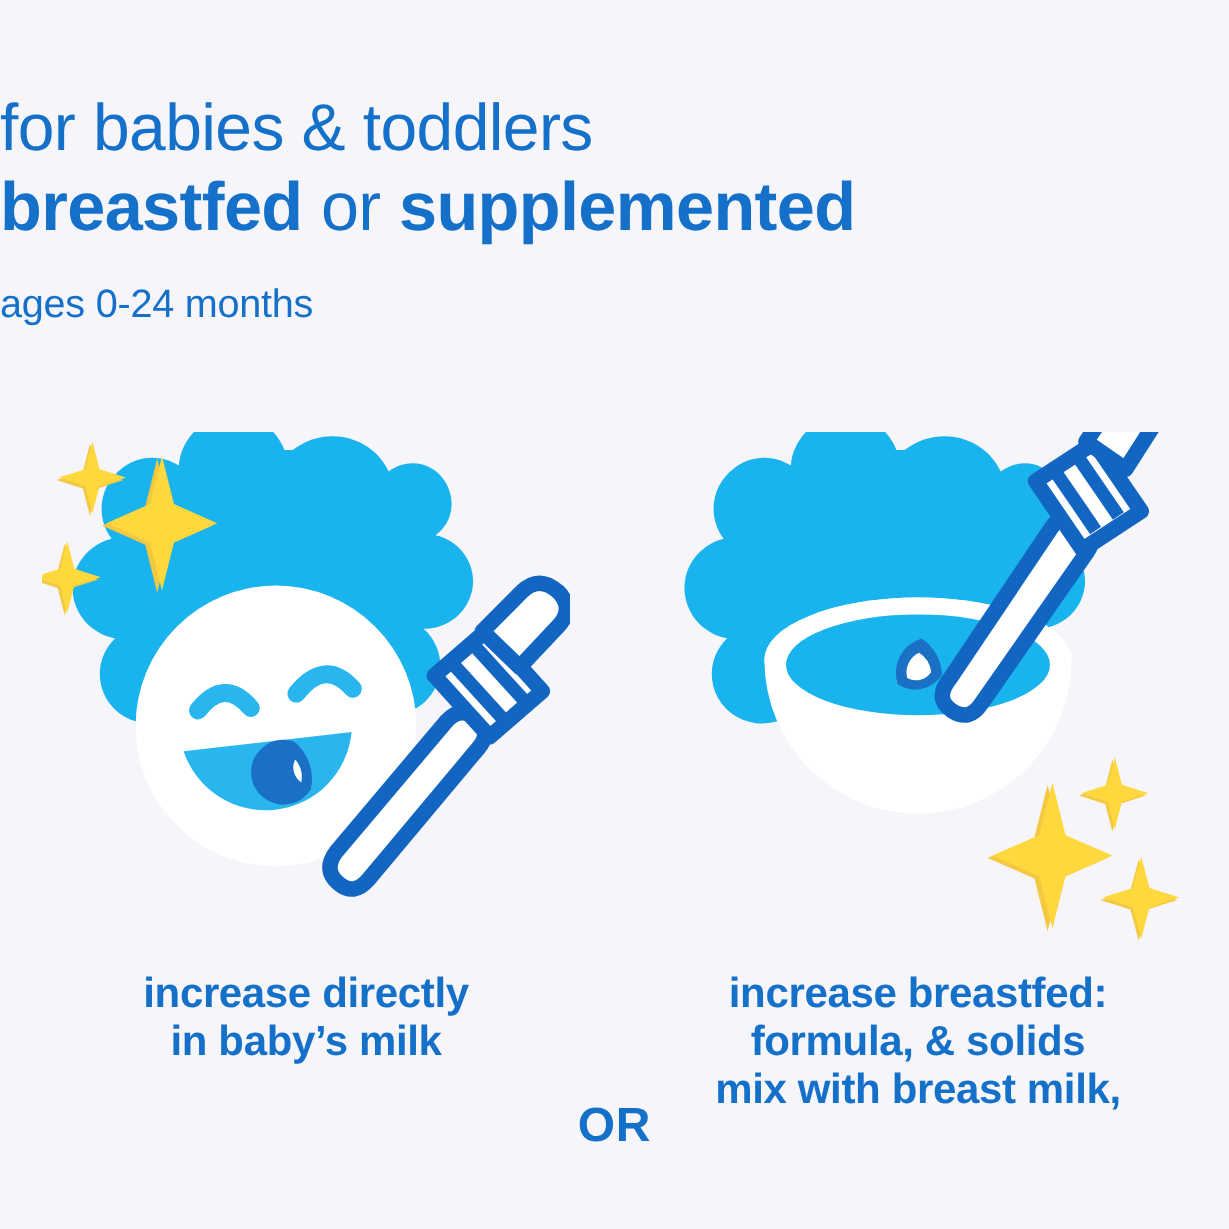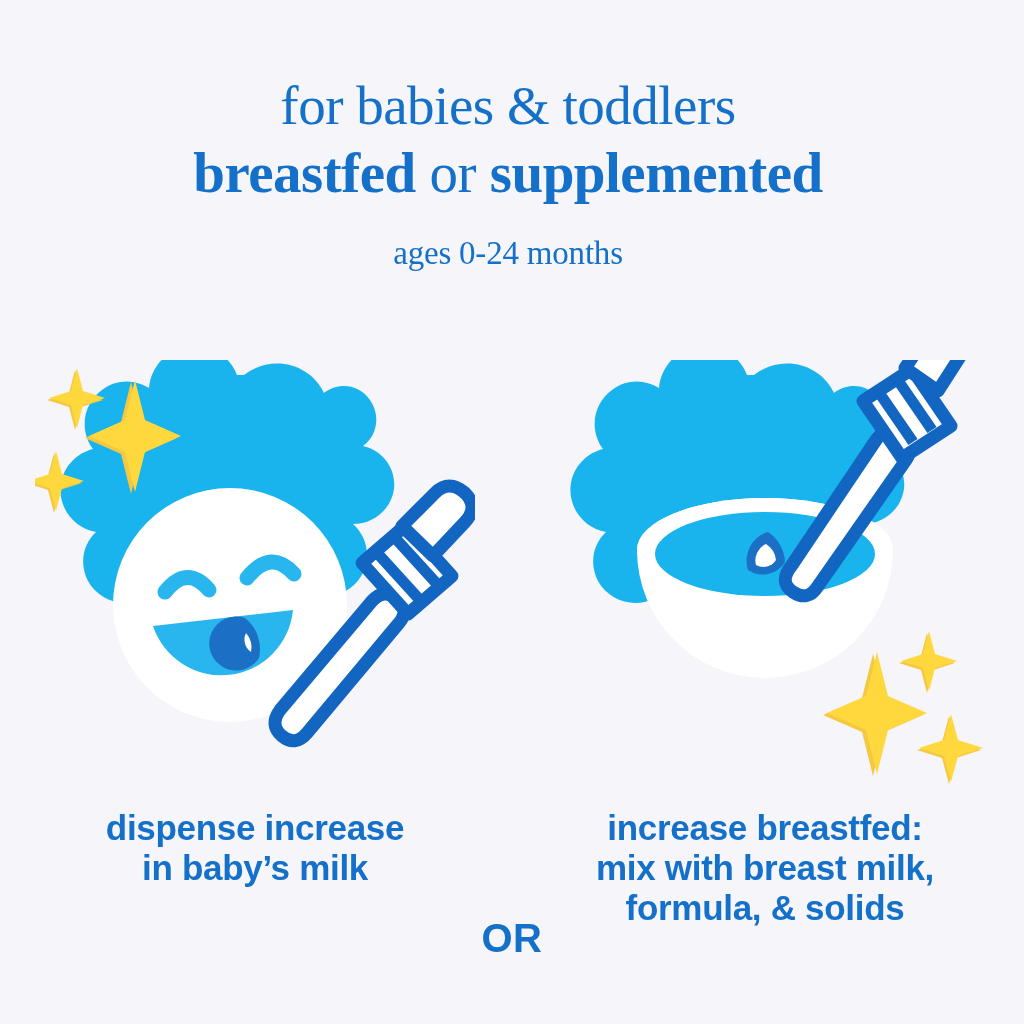--- a/index.html
+++ b/index.html
@@ -12,23 +12,22 @@
   #root{
     position:relative;
     width:1024px; height:1024px;
     background:#f5f5fa;
   }
 
   
   .header{
     position:absolute;
     top:74px; left:0; width:1016px;
-    text-align:center;
+    text-align:left;
     color:#1470c8;
-    font-family:Liberation Serif, serif;
   }
   .hl1{
     font-size:55px;
     line-height:64px;
     font-weight:400;
     letter-spacing:-0.5px;
     white-space:nowrap;
   }
   .hl2{
     font-size:57px;
@@ -222,23 +221,23 @@
           <path fill="#ffd83d" d="M406 354 L413 380 L438 388 L413 396 L406 422 L399 396 L374 388 L399 380 Z"></path>
         </g>
       </svg>
     </div>
 
     <div class="or">OR</div>
   </div>
 
   <div class="caps">
     <div class="cap cap-left">
-      <div>dispense increase</div>
+      <div>increase directly</div>
       <div>in baby’s milk</div>
     </div>
     <div class="cap cap-right">
       <div>increase breastfed:</div>
+      <div>formula, &amp; solids</div>
       <div>mix with breast milk,</div>
-      <div>formula, &amp; solids</div>
     </div>
   </div>
 
 </div>
 
 </body></html>

